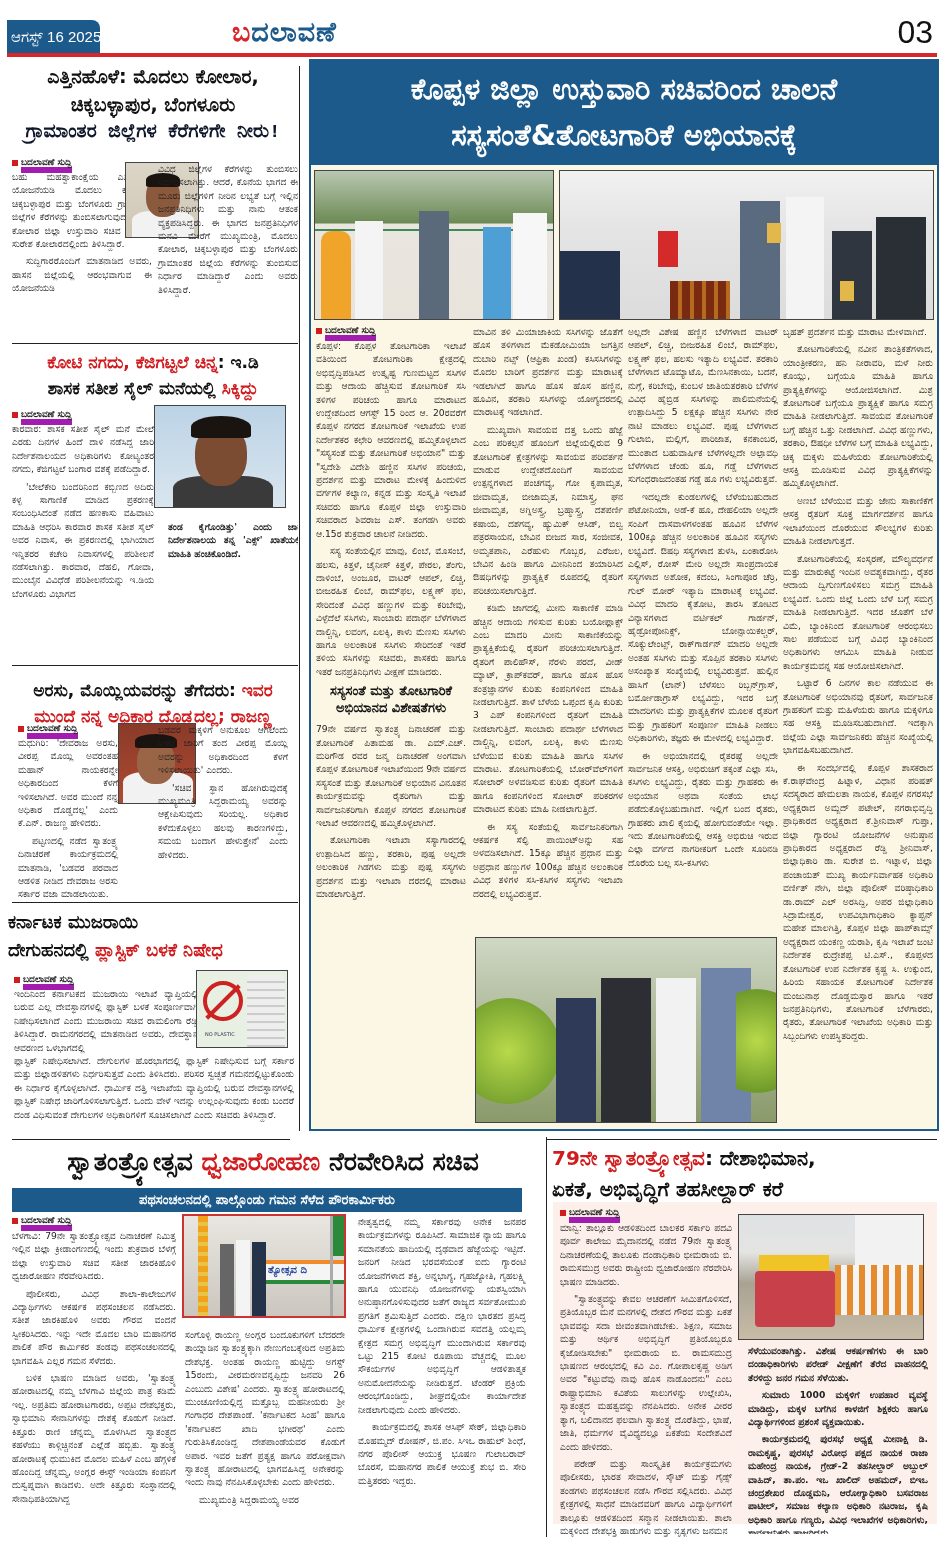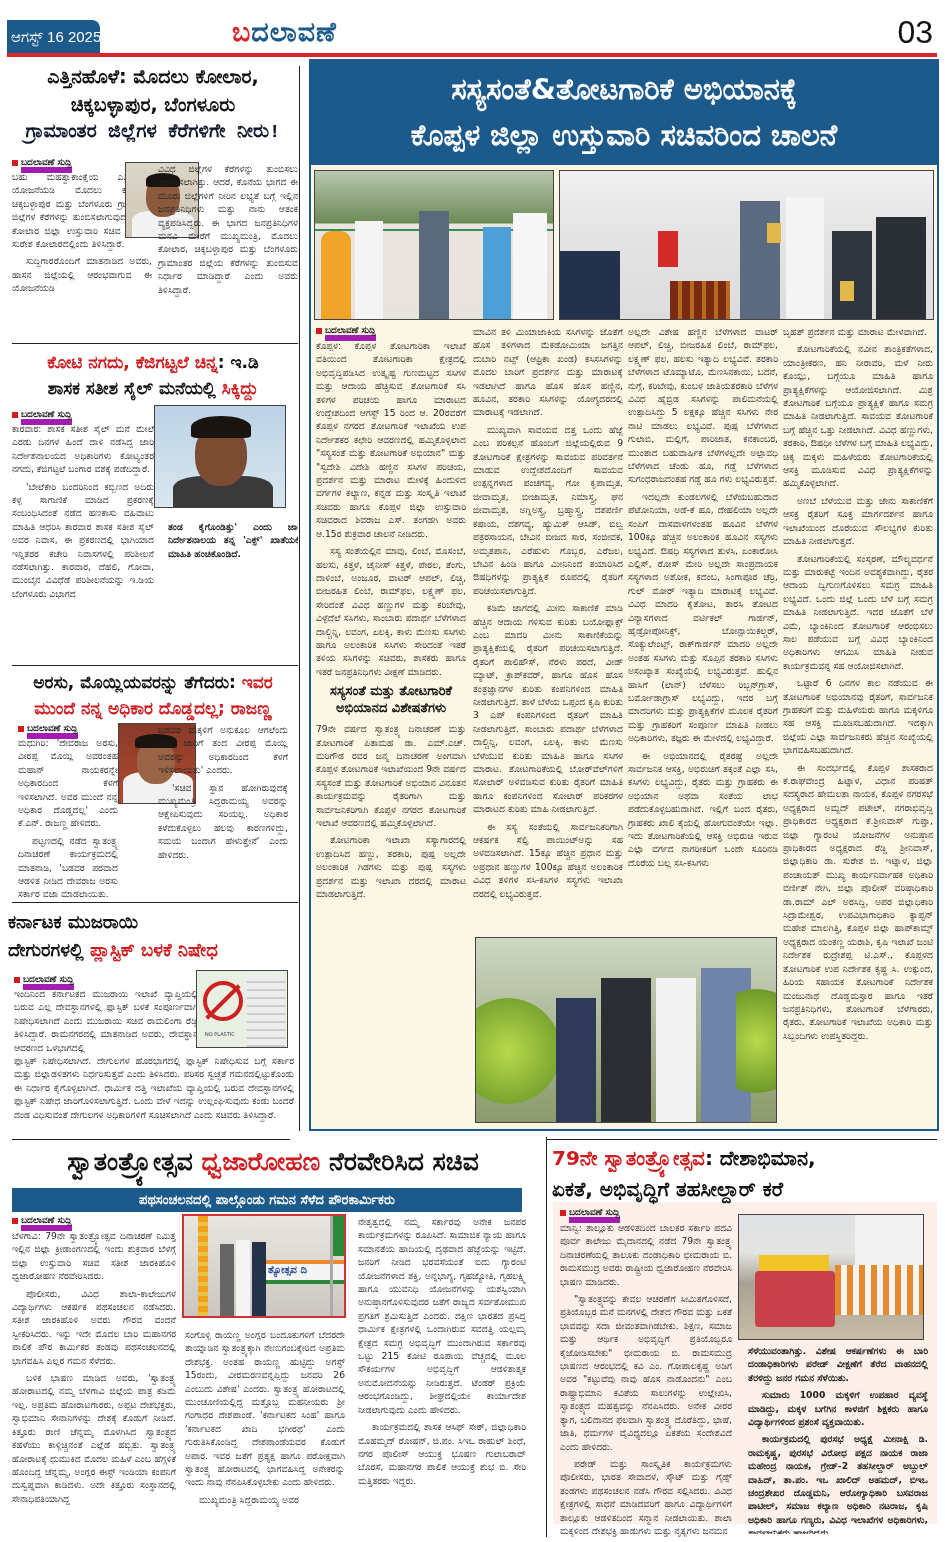--- a/index.html
+++ b/index.html
@@ -95,21 +95,21 @@
     <div class="face" style="left:40px;top:18px;width:52px;height:62px;background:#7b4b32;"></div>
     <div class="hair" style="left:36px;top:10px;width:60px;height:22px;"></div>
   </div>
   <div class="txt" style="position:absolute;left:160px;top:175px;width:134px;font-weight:bold;">
     <p class="first">ತಂಡ ಕೈಗೊಂಡಿತ್ತು' ಎಂದು ಜಾರಿ ನಿರ್ದೇಶನಾಲಯ ತನ್ನ 'ಎಕ್ಸ್' ಖಾತೆಯಲ್ಲಿ ಮಾಹಿತಿ ಹಂಚಿಕೊಂಡಿದೆ.</p>
   </div>
 </div>
 <div class="col-rule" style="left:12px;top:665px;width:286px;height:1px;"></div>
 
 <div class="abs" style="left:8px;top:667px;width:290px;height:235px;">
-  <div style="position:absolute;left:0;top:2px;width:290px;text-align:center;font-weight:bold;font-size:17px;line-height:26px;">
+  <div style="position:absolute;left:0;top:10px;width:290px;text-align:center;font-weight:bold;font-size:17px;line-height:26px;">
     <div><span>ಅರಸು, ಮೊಯ್ಲಿಯವರನ್ನು ತೆಗೆದರು: </span><span style="color:#d01c1f;">ಇವರ</span></div>
     <div style="color:#d01c1f;">ಮುಂದೆ ನನ್ನ ಅಧಿಕಾರ ದೊಡ್ಡದಲ್ಲ; ರಾಜಣ್ಣ</div>
   </div>
   <div class="byline" style="position:absolute;left:10px;top:56px;"><span class="sq"></span><span class="bl">ಬದಲಾವಣೆ ಸುದ್ದಿ</span></div>
   <div class="txt" style="position:absolute;left:10px;top:69px;width:100px;">
     <p class="first">ಮಧುಗಿರಿ: 'ದೇವರಾಜ ಅರಸು, ವೀರಪ್ಪ ಮೊಯ್ಲಿ ಅವರಂತಹ ಮಹಾನ್ ನಾಯಕರನ್ನೇ ಅಧಿಕಾರದಿಂದ ಕೆಳಗೆ ಇಳಿಸಲಾಗಿದೆ. ಅವರ ಮುಂದೆ ನನ್ನ ಅಧಿಕಾರ ದೊಡ್ಡದಲ್ಲ' ಎಂದು ಕೆ.ಎನ್. ರಾಜಣ್ಣ ಹೇಳಿದರು.</p>
     <p>ಪಟ್ಟಣದಲ್ಲಿ ನಡೆದ ಸ್ವಾತಂತ್ರ್ಯ ದಿನಾಚರಣೆ ಕಾರ್ಯಕ್ರಮದಲ್ಲಿ ಮಾತನಾಡಿ, 'ಬಡವರ ಪರವಾದ ಆಡಳಿತ ನೀಡಿದ ದೇವರಾಜ ಅರಸು ಸರ್ಕಾರ ವಜಾ ಮಾಡಲಾಯಿತು.</p>
   </div>
   <div class="photo" style="left:110px;top:56px;width:78px;height:81px;background:linear-gradient(180deg,#8a3a2a,#b04a30);">
     <div class="shirt" style="left:4px;top:48px;width:70px;height:34px;"></div>
@@ -119,42 +119,42 @@
   <div class="txt" style="position:absolute;left:150px;top:56px;width:130px;">
     <p class="first">ಬಡವರ ಮಕ್ಕಳಿಗೆ ಅನುಕೂಲ ಆಗಲೆಂದು ಸಿಇಟಿ ಜಾರಿಗೆ ತಂದ ವೀರಪ್ಪ ಮೊಯ್ಲಿ ಅವರನ್ನು ಅಧಿಕಾರದಿಂದ ಕೆಳಗೆ ಇಳಿಸಲಾಯಿತು' ಎಂದರು.</p>
     <p>'ಸಚಿವ ಸ್ಥಾನ ಹೋಗಿರುವುದಕ್ಕೆ ಮುಖ್ಯಮಂತ್ರಿ ಸಿದ್ದರಾಮಯ್ಯ ಅವರನ್ನು ಆಕ್ಷೇಪಿಸುವುದು ಸರಿಯಲ್ಲ. ಅಧಿಕಾರ ಕಳೆದುಕೊಳ್ಳಲು ಹಲವು ಕಾರಣಗಳಿದ್ದು, ಸಮಯ ಬಂದಾಗ ಹೇಳುತ್ತೇನೆ' ಎಂದು ಹೇಳಿದರು.</p>
   </div>
 </div>
 <div class="col-rule" style="left:12px;top:902px;width:286px;height:1px;"></div>
 
 <div class="abs" style="left:8px;top:904px;width:290px;height:226px;">
   <div style="position:absolute;left:0;top:4px;width:290px;text-align:left;font-weight:bold;font-size:18px;line-height:28px;">
     <div>ಕರ್ನಾಟಕ ಮುಜರಾಯಿ</div>
-    <div><span>ದೇಗುರಗಳಲ್ಲಿ </span><span style="color:#d01c1f;">ಪ್ಲಾಸ್ಟಿಕ್ ಬಳಕೆ ನಿಷೇಧ</span></div>
+    <div><span>ದೇಗುಹನದಲ್ಲಿ </span><span style="color:#d01c1f;">ಪ್ಲಾಸ್ಟಿಕ್ ಬಳಕೆ ನಿಷೇಧ</span></div>
   </div>
   <div class="byline" style="position:absolute;left:6px;top:70px;"><span class="sq"></span><span class="bl">ಬದಲಾವಣೆ ಸುದ್ದಿ</span></div>
   <div class="txt" style="position:absolute;left:6px;top:83px;width:184px;">
     <p class="first">ಇಂದಿನಿಂದ ಕರ್ನಾಟಕದ ಮುಜರಾಯಿ ಇಲಾಖೆ ವ್ಯಾಪ್ತಿಯಲ್ಲಿ ಬರುವ ಎಲ್ಲ ದೇವಸ್ಥಾನಗಳಲ್ಲಿ ಪ್ಲಾಸ್ಟಿಕ್ ಬಳಕೆ ಸಂಪೂರ್ಣವಾಗಿ ನಿಷೇಧಿಸಲಾಗಿದೆ ಎಂದು ಮುಜರಾಯಿ ಸಚಿವ ರಾಮಲಿಂಗಾ ರೆಡ್ಡಿ ತಿಳಿಸಿದ್ದಾರೆ. ರಾಮನಗರದಲ್ಲಿ ಮಾತನಾಡಿದ ಅವರು, ದೇವಸ್ಥಾನ ಆವರಣದ ಒಳಭಾಗದಲ್ಲಿ</p>
   </div>
   <div class="photo" style="left:188px;top:66px;width:92px;height:78px;background:#e8efe3;">
     <div style="position:absolute;left:6px;top:10px;width:40px;height:40px;border:4px solid #c22;border-radius:50%;"></div>
     <div style="position:absolute;left:24px;top:8px;width:4px;height:46px;background:#c22;transform:rotate(45deg);"></div>
     <div style="position:absolute;left:8px;top:60px;font-size:5px;color:#335;">NO PLASTIC</div>
     <div style="position:absolute;left:50px;top:4px;width:38px;height:72px;background:repeating-linear-gradient(180deg,#eee 0 6px,#ccc 6px 8px);border-top-left-radius:6px;border-top-right-radius:6px;"></div>
   </div>
   <div class="txt" style="position:absolute;left:6px;top:150px;width:280px;">
     <p class="first">ಪ್ಲಾಸ್ಟಿಕ್ ನಿಷೇಧಿಸಲಾಗಿದೆ. ದೇಗುಲಗಳ ಹೊರಭಾಗದಲ್ಲಿ ಪ್ಲಾಸ್ಟಿಕ್ ನಿಷೇಧಿಸುವ ಬಗ್ಗೆ ಸರ್ಕಾರ ಮತ್ತು ಜಿಲ್ಲಾಡಳಿತಗಳು ನಿರ್ಧರಿಸುತ್ತವೆ ಎಂದು ತಿಳಿಸಿದರು. ಪರಿಸರ ಸ್ವಚ್ಛತೆ ಗಮನದಲ್ಲಿಟ್ಟುಕೊಂಡು ಈ ನಿರ್ಧಾರ ಕೈಗೊಳ್ಳಲಾಗಿದೆ. ಧಾರ್ಮಿಕ ದತ್ತಿ ಇಲಾಖೆಯ ವ್ಯಾಪ್ತಿಯಲ್ಲಿ ಬರುವ ದೇವಸ್ಥಾನಗಳಲ್ಲಿ ಪ್ಲಾಸ್ಟಿಕ್ ನಿಷೇಧ ಜಾರಿಗೊಳಿಸಲಾಗುತ್ತಿದೆ. ಒಂದು ವೇಳೆ ಇದನ್ನು ಉಲ್ಲಂಘಿಸುವುದು ಕಂಡು ಬಂದರೆ ದಂಡ ವಿಧಿಸುವಂತೆ ದೇಗುಲಗಳ ಅಧಿಕಾರಿಗಳಿಗೆ ಸೂಚಿಸಲಾಗಿದೆ ಎಂದು ಸಚಿವರು ತಿಳಿಸಿದ್ದಾರೆ.</p>
   </div>
 </div>
 
 <div class="lead-box"></div>
 <div class="lead-band"></div>
 <div class="lead-title">
+  <div>ಕೊಪ್ಪಳ ಜಿಲ್ಲಾ ಉಸ್ತುವಾರಿ ಸಚಿವರಿಂದ ಚಾಲನೆ</div>
   <div>ಸಸ್ಯಸಂತೆ&amp;ತೋಟಗಾರಿಕೆ ಅಭಿಯಾನಕ್ಕೆ</div>
-  <div>ಕೊಪ್ಪಳ ಜಿಲ್ಲಾ ಉಸ್ತುವಾರಿ ಸಚಿವರಿಂದ ಚಾಲನೆ</div>
 </div>
 
 <div class="photo" style="left:314px;top:170px;width:240px;height:150px;background:linear-gradient(180deg,#b9c8b1 0%,#6c8a55 35%,#eae6df 36%,#e8e4dc 100%);">
   <div style="position:absolute;left:0;top:58px;width:240px;height:2px;background:#3a8a5a;"></div>
   <div style="position:absolute;left:6px;top:60px;width:30px;height:90px;background:#f0a52a;border-radius:10px 10px 0 0;"></div>
   <div style="position:absolute;left:40px;top:50px;width:28px;height:100px;background:#f4f4f4;"></div>
   <div style="position:absolute;left:104px;top:40px;width:30px;height:110px;background:#5b6a7a;"></div>
   <div style="position:absolute;left:168px;top:56px;width:28px;height:94px;background:#4d9fd6;"></div>
   <div style="position:absolute;left:198px;top:42px;width:34px;height:108px;background:#f7f7f7;"></div>
 </div>

